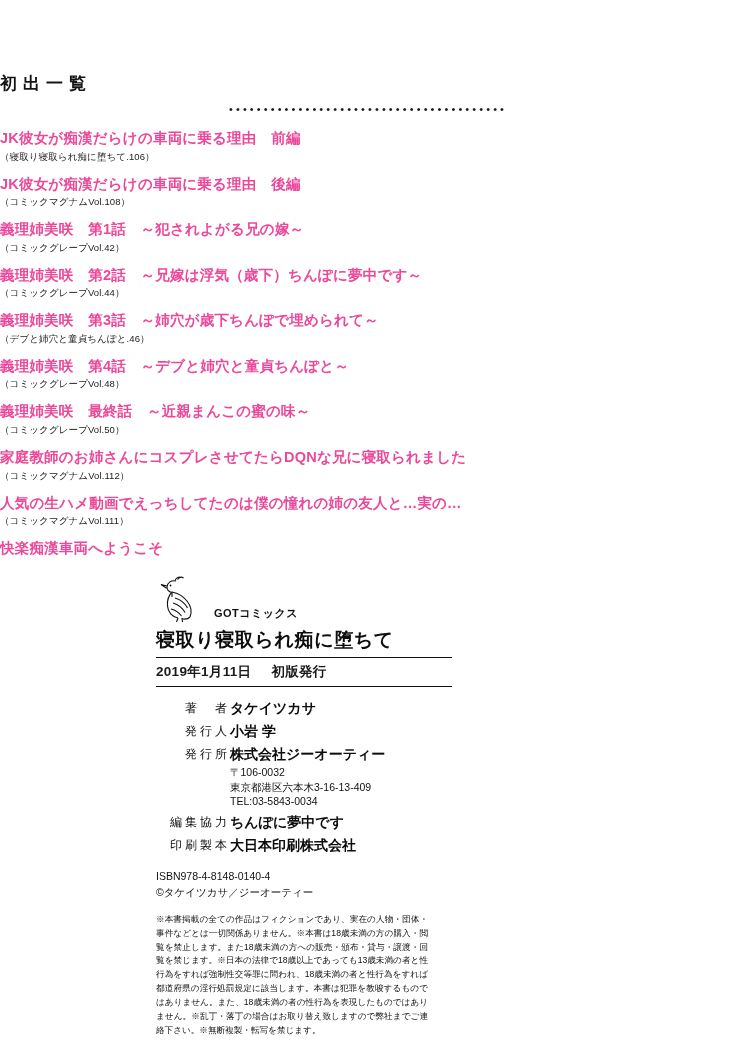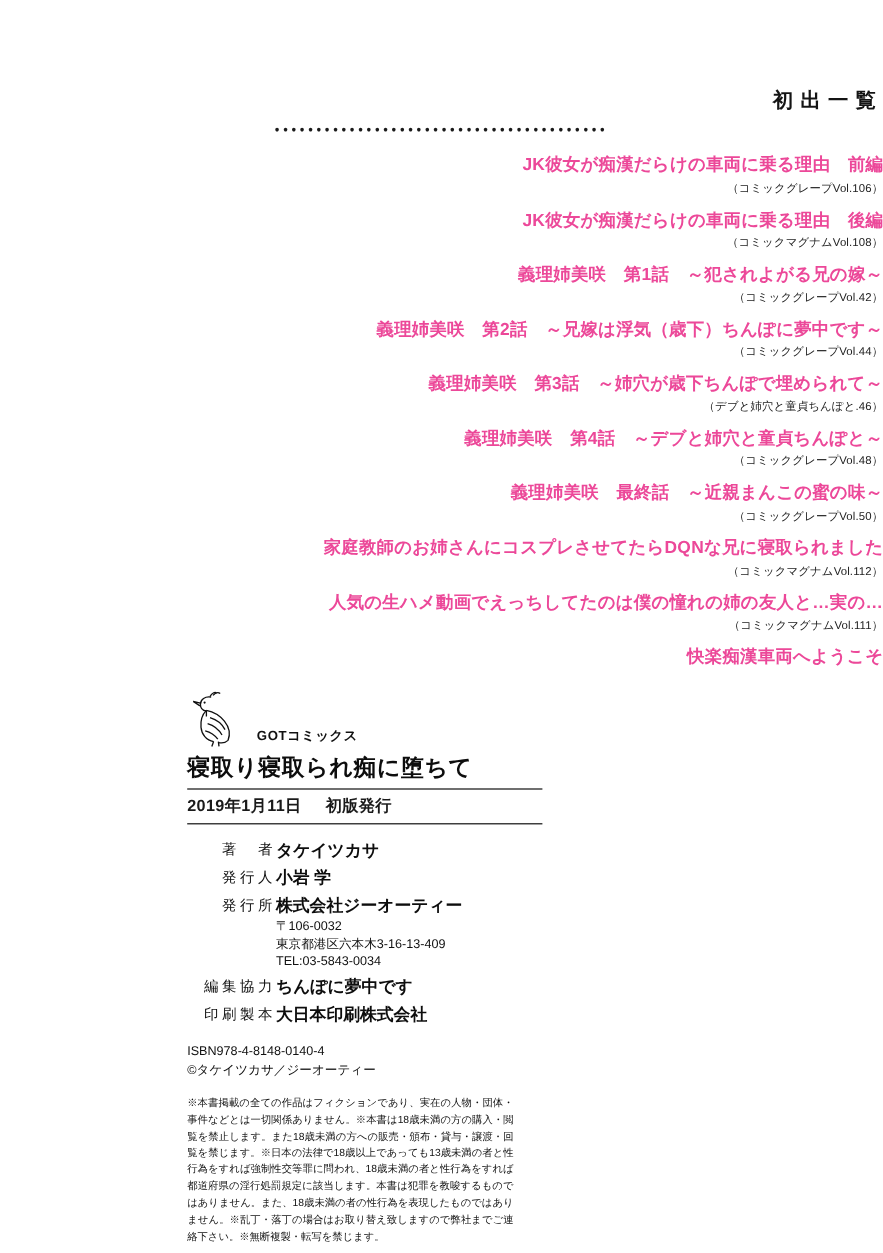--- a/index.html
+++ b/index.html
@@ -17,21 +17,21 @@
   }
   .page {
     width: 736px;
     height: 1044px;
     position: relative;
   }
 
   
   .colophon-top {
     padding-top: 72px;
-    text-align: right;
+    text-align: left;
   }
   .section-title {
     font-size: 17px;
     font-weight: bold;
     letter-spacing: 6px;
     color: #141414;
     margin-bottom: 10px;
   }
   .dot-rule {
     width: 278px;
@@ -177,21 +177,21 @@
 
   <div class="colophon-top">
     <div class="section-title">初出一覧</div>
     <div class="dot-rule">
       <span class="dots">••••••••••••••••••••••••••••••••••••••••••••••••••••••••••••••••••••••••••••••••••••</span>
     </div>
 
     <div id="entry-list">
         <div class="entry">
           <div class="entry-title">JK彼女が痴漢だらけの車両に乗る理由　前編</div>
-          <div class="entry-source">（コミックグレープVol.106）</div>
+          <div class="entry-source">（寝取り寝取られ痴に堕ちて.106）</div>
         </div>
         <div class="entry">
           <div class="entry-title">JK彼女が痴漢だらけの車両に乗る理由　後編</div>
           <div class="entry-source">（コミックマグナムVol.108）</div>
         </div>
         <div class="entry">
           <div class="entry-title">義理姉美咲　第1話　～犯されよがる兄の嫁～</div>
           <div class="entry-source">（コミックグレープVol.42）</div>
         </div>
         <div class="entry">

